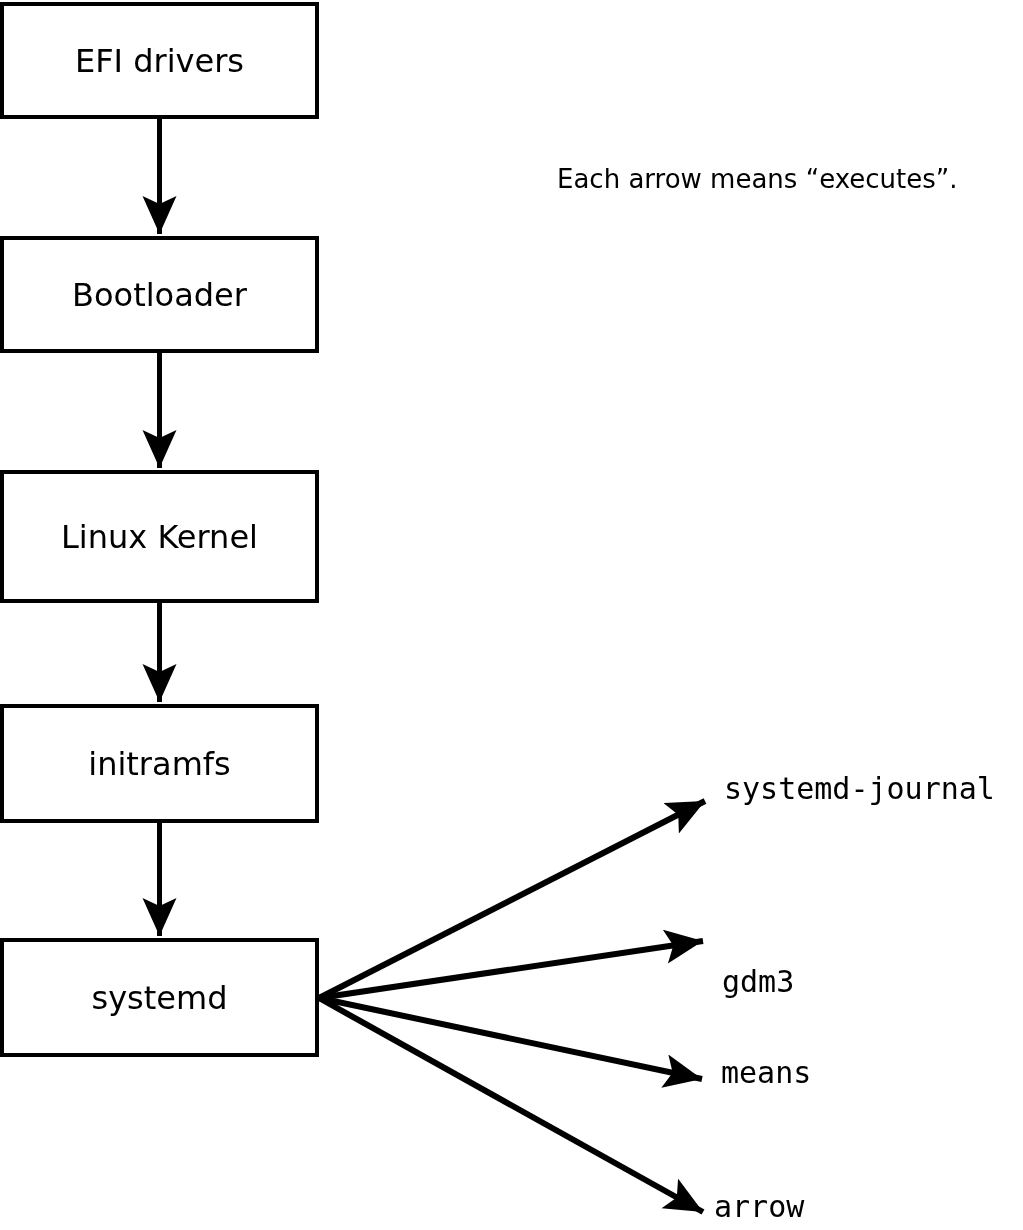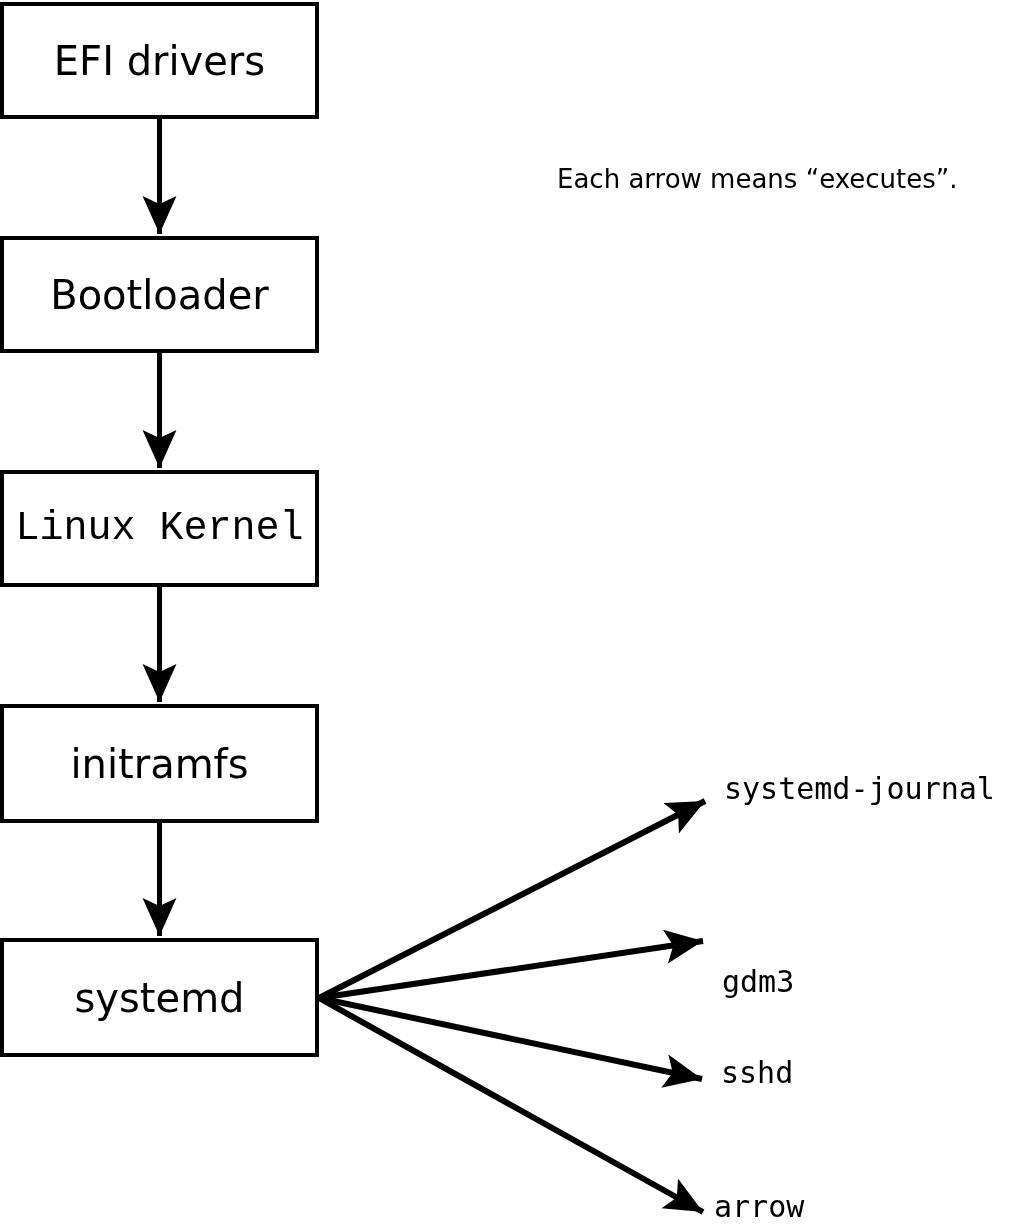--- a/index.html
+++ b/index.html
@@ -22,21 +22,21 @@
     width: 319px;
     background: #ffffff;
     border: 4px solid #000000;
     box-sizing: border-box;
     display: flex;
     align-items: center;
     justify-content: center;
     z-index: 2;
   }
   .node-label {
-    font-size: 40px;
+    font-size: 32px;
     line-height: 1;
     white-space: nowrap;
   }
   .arrows {
     position: absolute;
     left: 0;
     top: 0;
     z-index: 1;
     pointer-events: none;
   }
@@ -82,30 +82,30 @@
     <line x1="319" y1="998" x2="702" y2="1079" stroke="#000000" stroke-width="6" marker-end="url(#ah)"></line>
     <line x1="319" y1="998" x2="703" y2="1212" stroke="#000000" stroke-width="6" marker-end="url(#ah)"></line>
   </svg>
 
   <div class="node" style="top:2px;height:117px;">
     <span class="node-label">EFI drivers</span>
   </div>
   <div class="node" style="top:236px;height:117px;text-align:right;">
     <span class="node-label">Bootloader</span>
   </div>
-  <div class="node" style="top:470px;height:117px;font-family:Liberation Mono, monospace;">
+  <div class="node" style="top:470px;height:133px;">
     <span class="node-label">Linux Kernel</span>
   </div>
   <div class="node" style="top:938px;height:119px;">
     <span class="node-label">systemd</span>
   </div>
   <div class="node" style="top:704px;height:119px;">
     <span class="node-label">initramfs</span>
   </div>
 
   <div class="note">Each arrow means “executes”.</div>
 
   <div class="proc-label proc-journal">systemd-journal</div>
   <div class="proc-label proc-gdm3">gdm3</div>
-  <div class="proc-label proc-getty">sshd</div>
+  <div class="proc-label proc-getty">means</div>
   <div class="proc-label proc-sshd">arrow</div>
 
 </div>
 
 </body></html>

